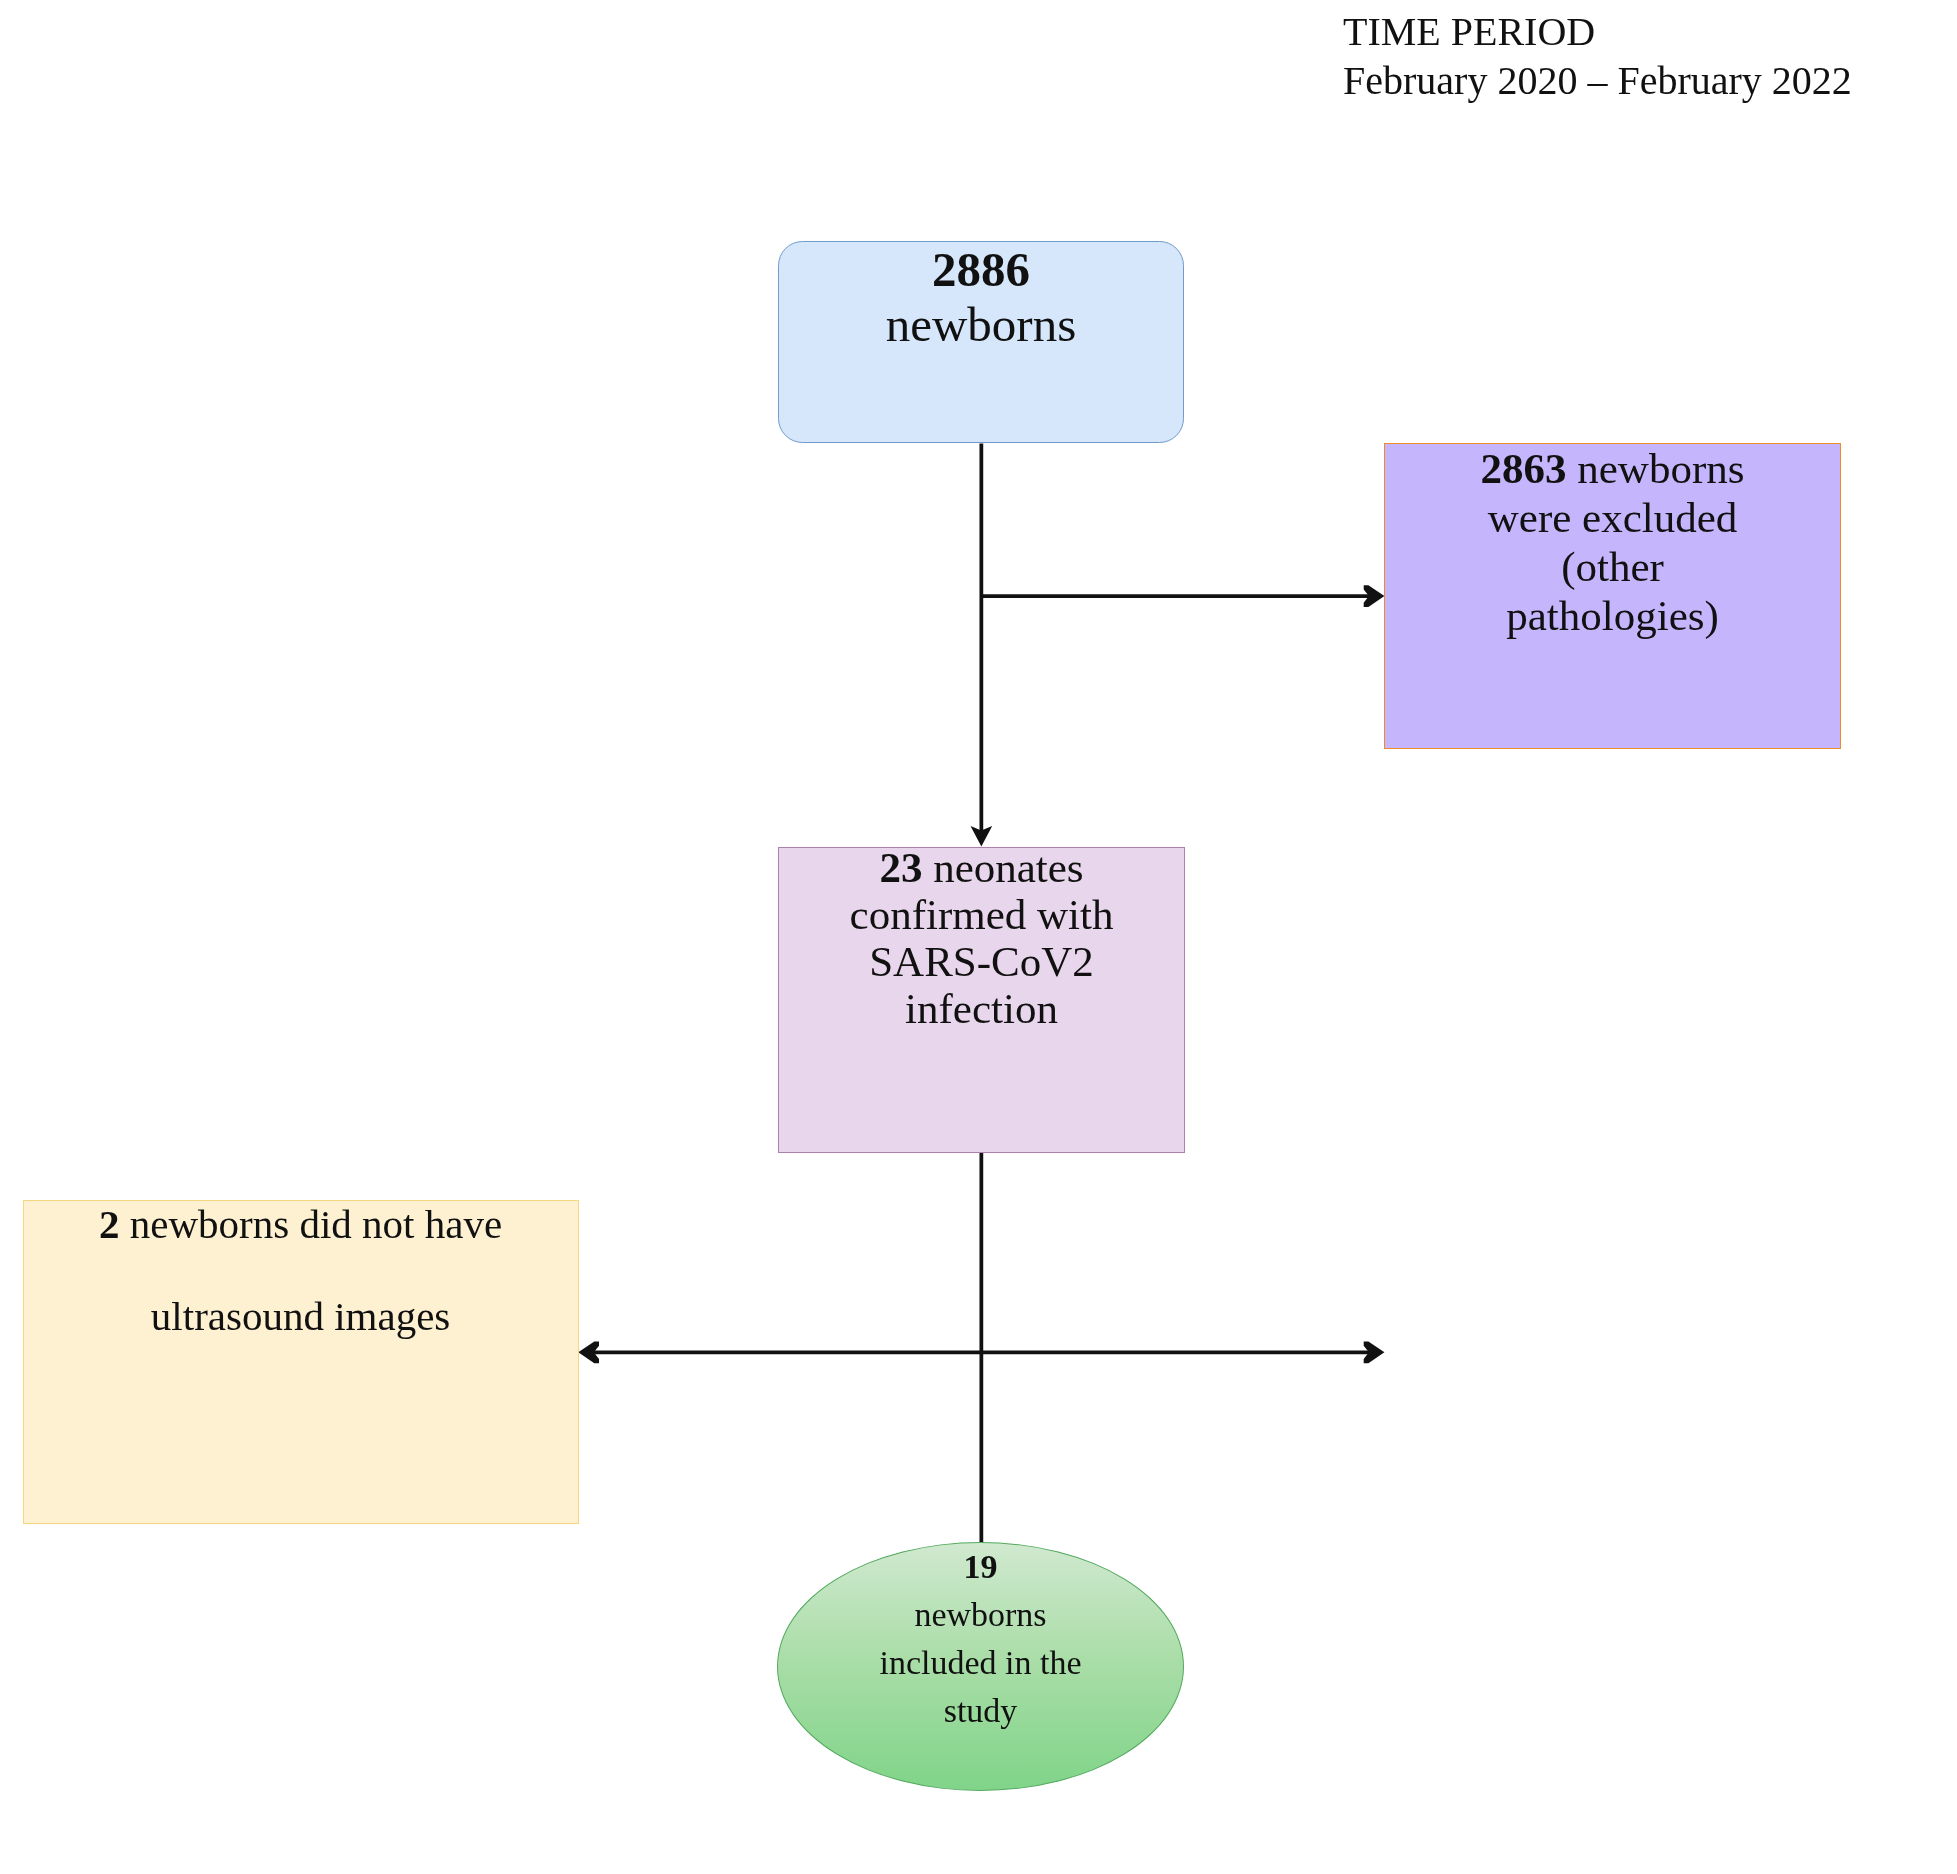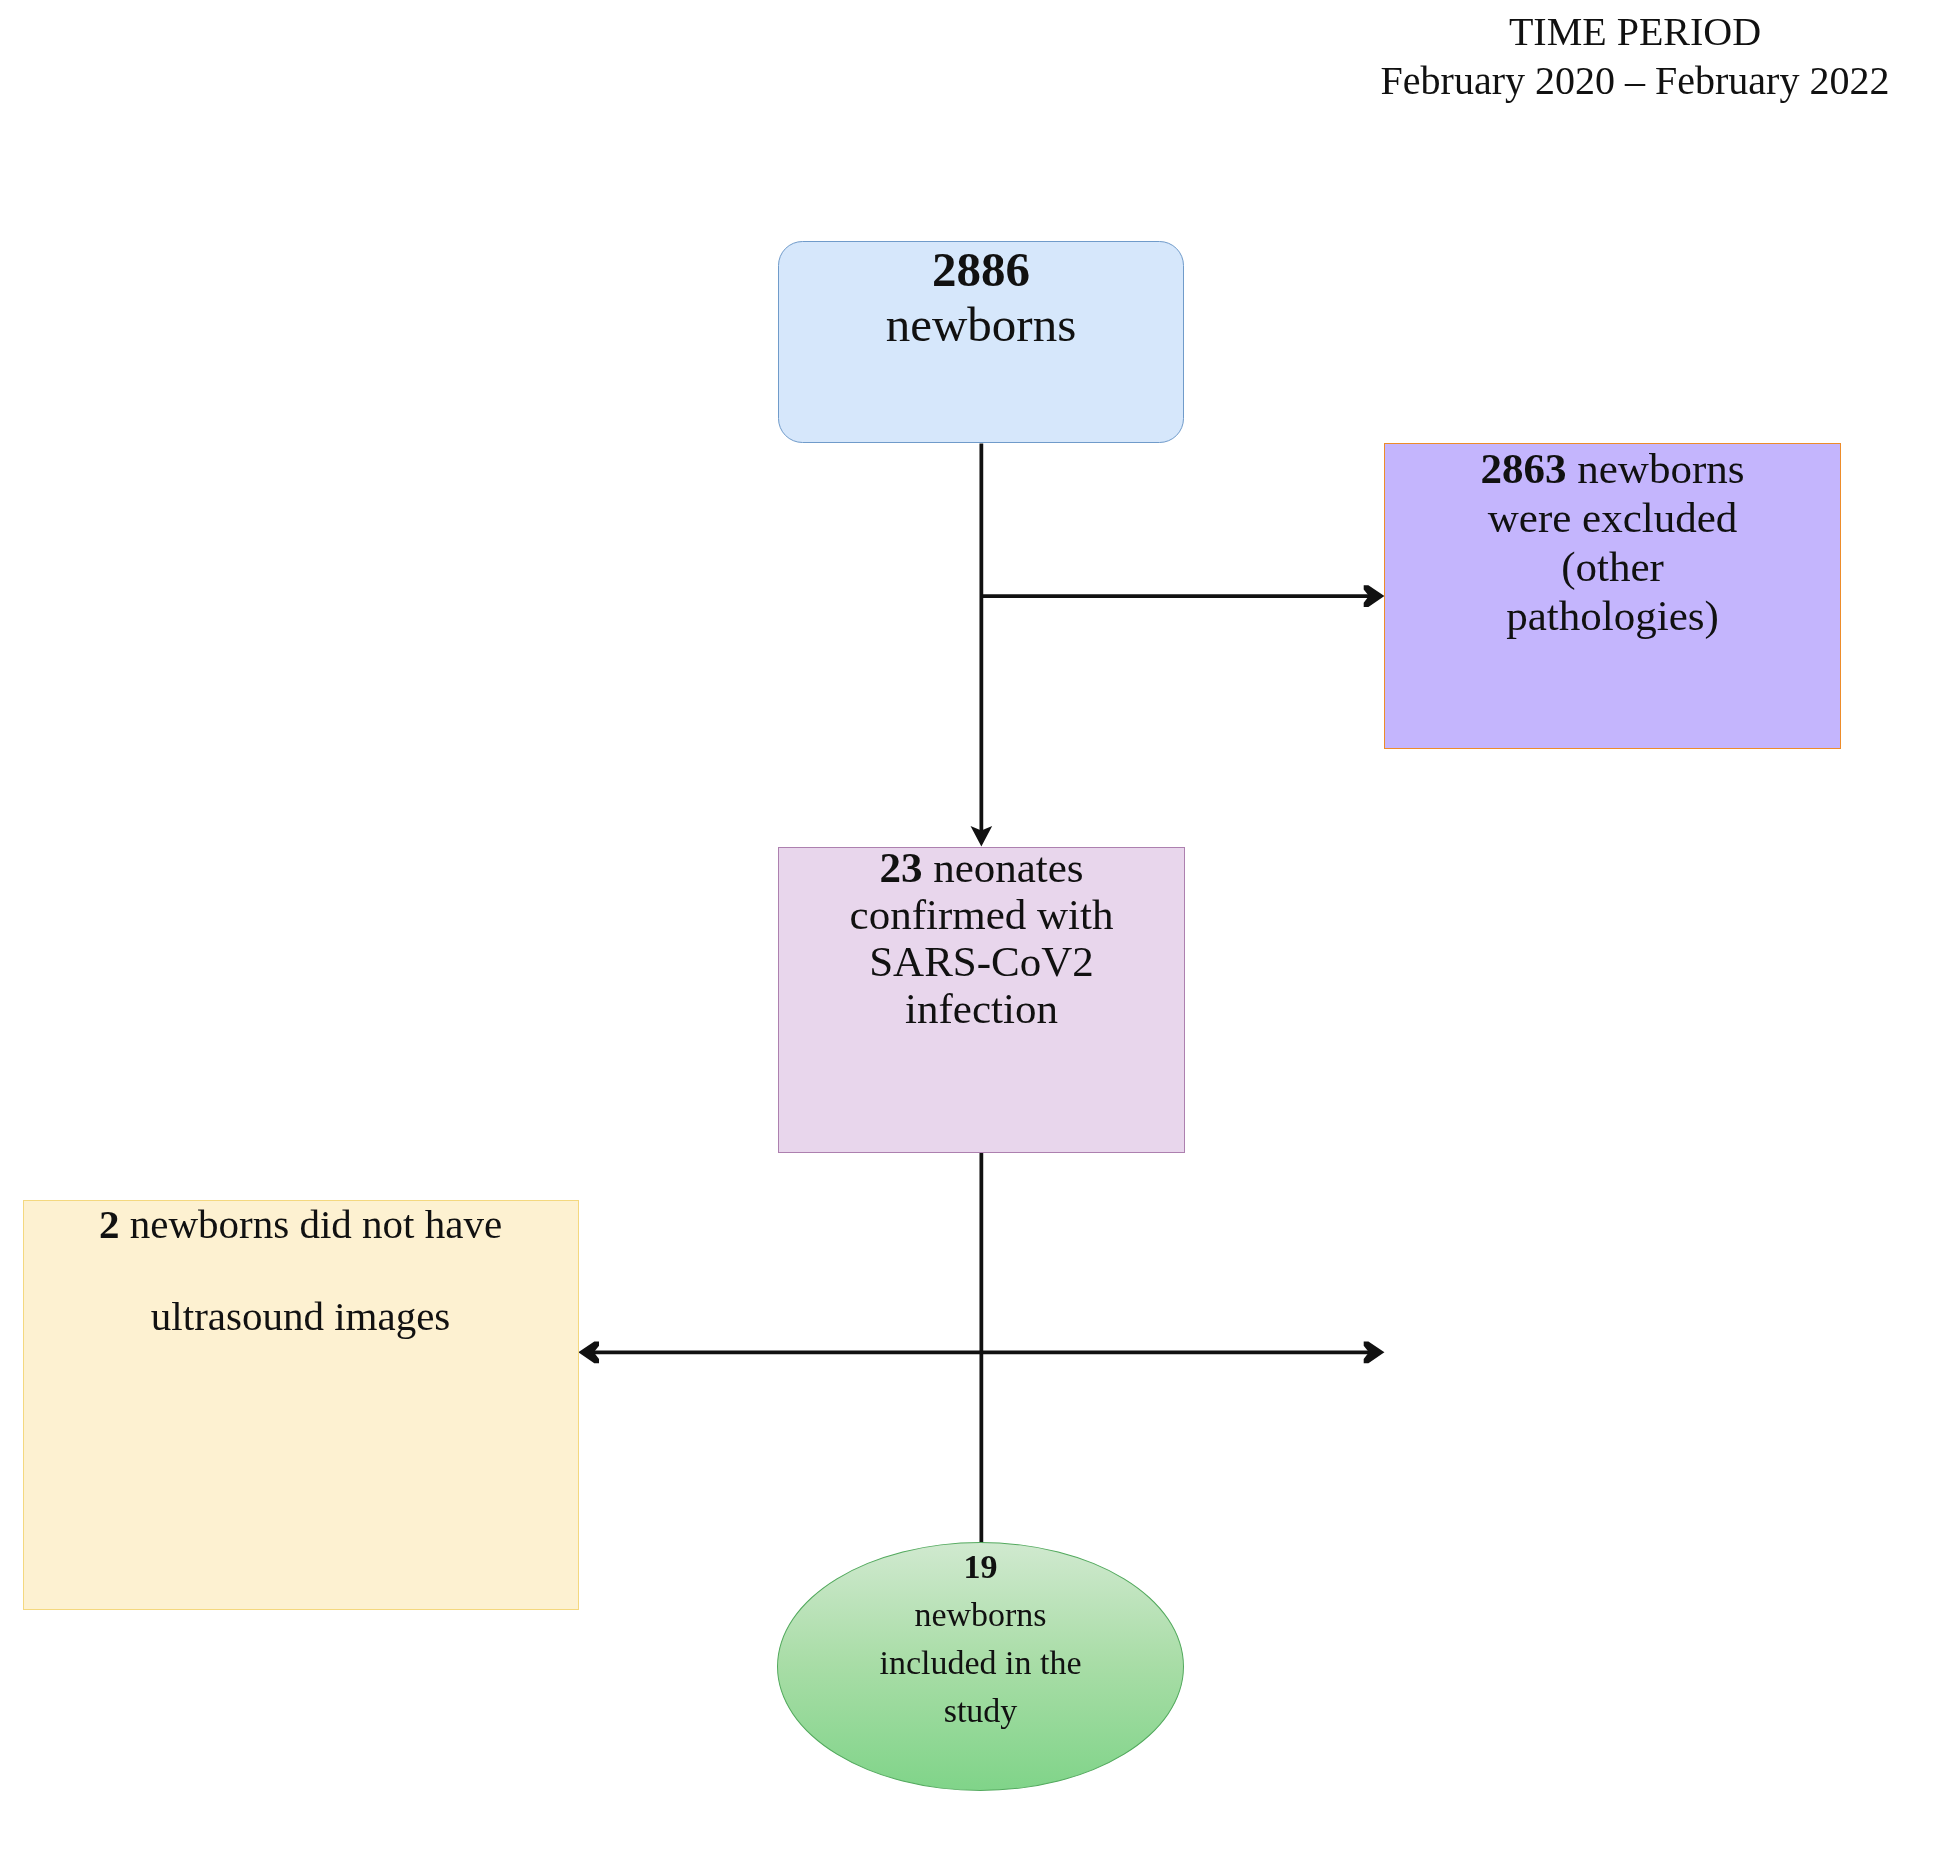--- a/index.html
+++ b/index.html
@@ -7,33 +7,33 @@
   body{width:1958px;height:1875px;
        font-family:"Liberation Serif", serif;color:#111111;overflow:hidden;}
   #stage{position:relative;width:1958px;height:1875px;}
   .node{position:absolute;box-sizing:border-box;display:flex;
         justify-content:center;text-align:center;}
   .node .txt{width:100%;position:relative;}
   #n-confirm .txt{top:-3.8px;}
   #n-congen .txt{top:-4.7px;}
   .b{font-weight:bold;}
   svg#edges{position:absolute;left:0;top:0;width:1958px;height:1875px;}
-  .period{position:absolute;text-align:center;line-height:1.22;white-space:nowrap;}
+  .period{position:absolute;line-height:1.22;white-space:nowrap;}
 
   
   #n-total   {left:778px; top:241px;  width:406px; height:202px;
               background:#d6e7fb; border:1.9px solid #709bca; border-radius:24.5px;
               font-size:49px; line-height:55px;}
   #n-excluded{left:1384px; top:443px; width:457px; height:306px;
               background:#c4b5fd; border:1.9px solid #ed8c2a;
               font-size:43px; line-height:49px;}
   #n-confirm {left:778px; top:847px;  width:407px; height:306px;
               background:#e8d6ec; border:1.9px solid #ad80af;
               font-size:43px; line-height:47px;}
-  #n-noimg   {left:22.6px;  top:1200px; width:556px; height:410px;
+  #n-noimg   {left:22.6px;  top:1200px; width:556px; height:324px;
               background:#fdf1d1; border:1.9px solid #f4d87f;
               font-size:41px; line-height:46px;}
   #n-congen  {left:1384px;top:1201px; width:558px; height:356px;
               background:#fde6ce; border:1.9px solid #f9b216;
               font-size:41px; line-height:45px;}
   #n-included{left:777px; top:1542px; width:407px; height:249px;
               background:linear-gradient(180deg,#d0e9cf 0%,#a9dda7 48%,#80d489 100%);
               border:1.9px solid #52a95d; border-radius:50%;
               font-size:34px; line-height:48px;}
   #period    {left:1343px; top:6.6px; width:584px; font-size:40px; line-height:49px;}

